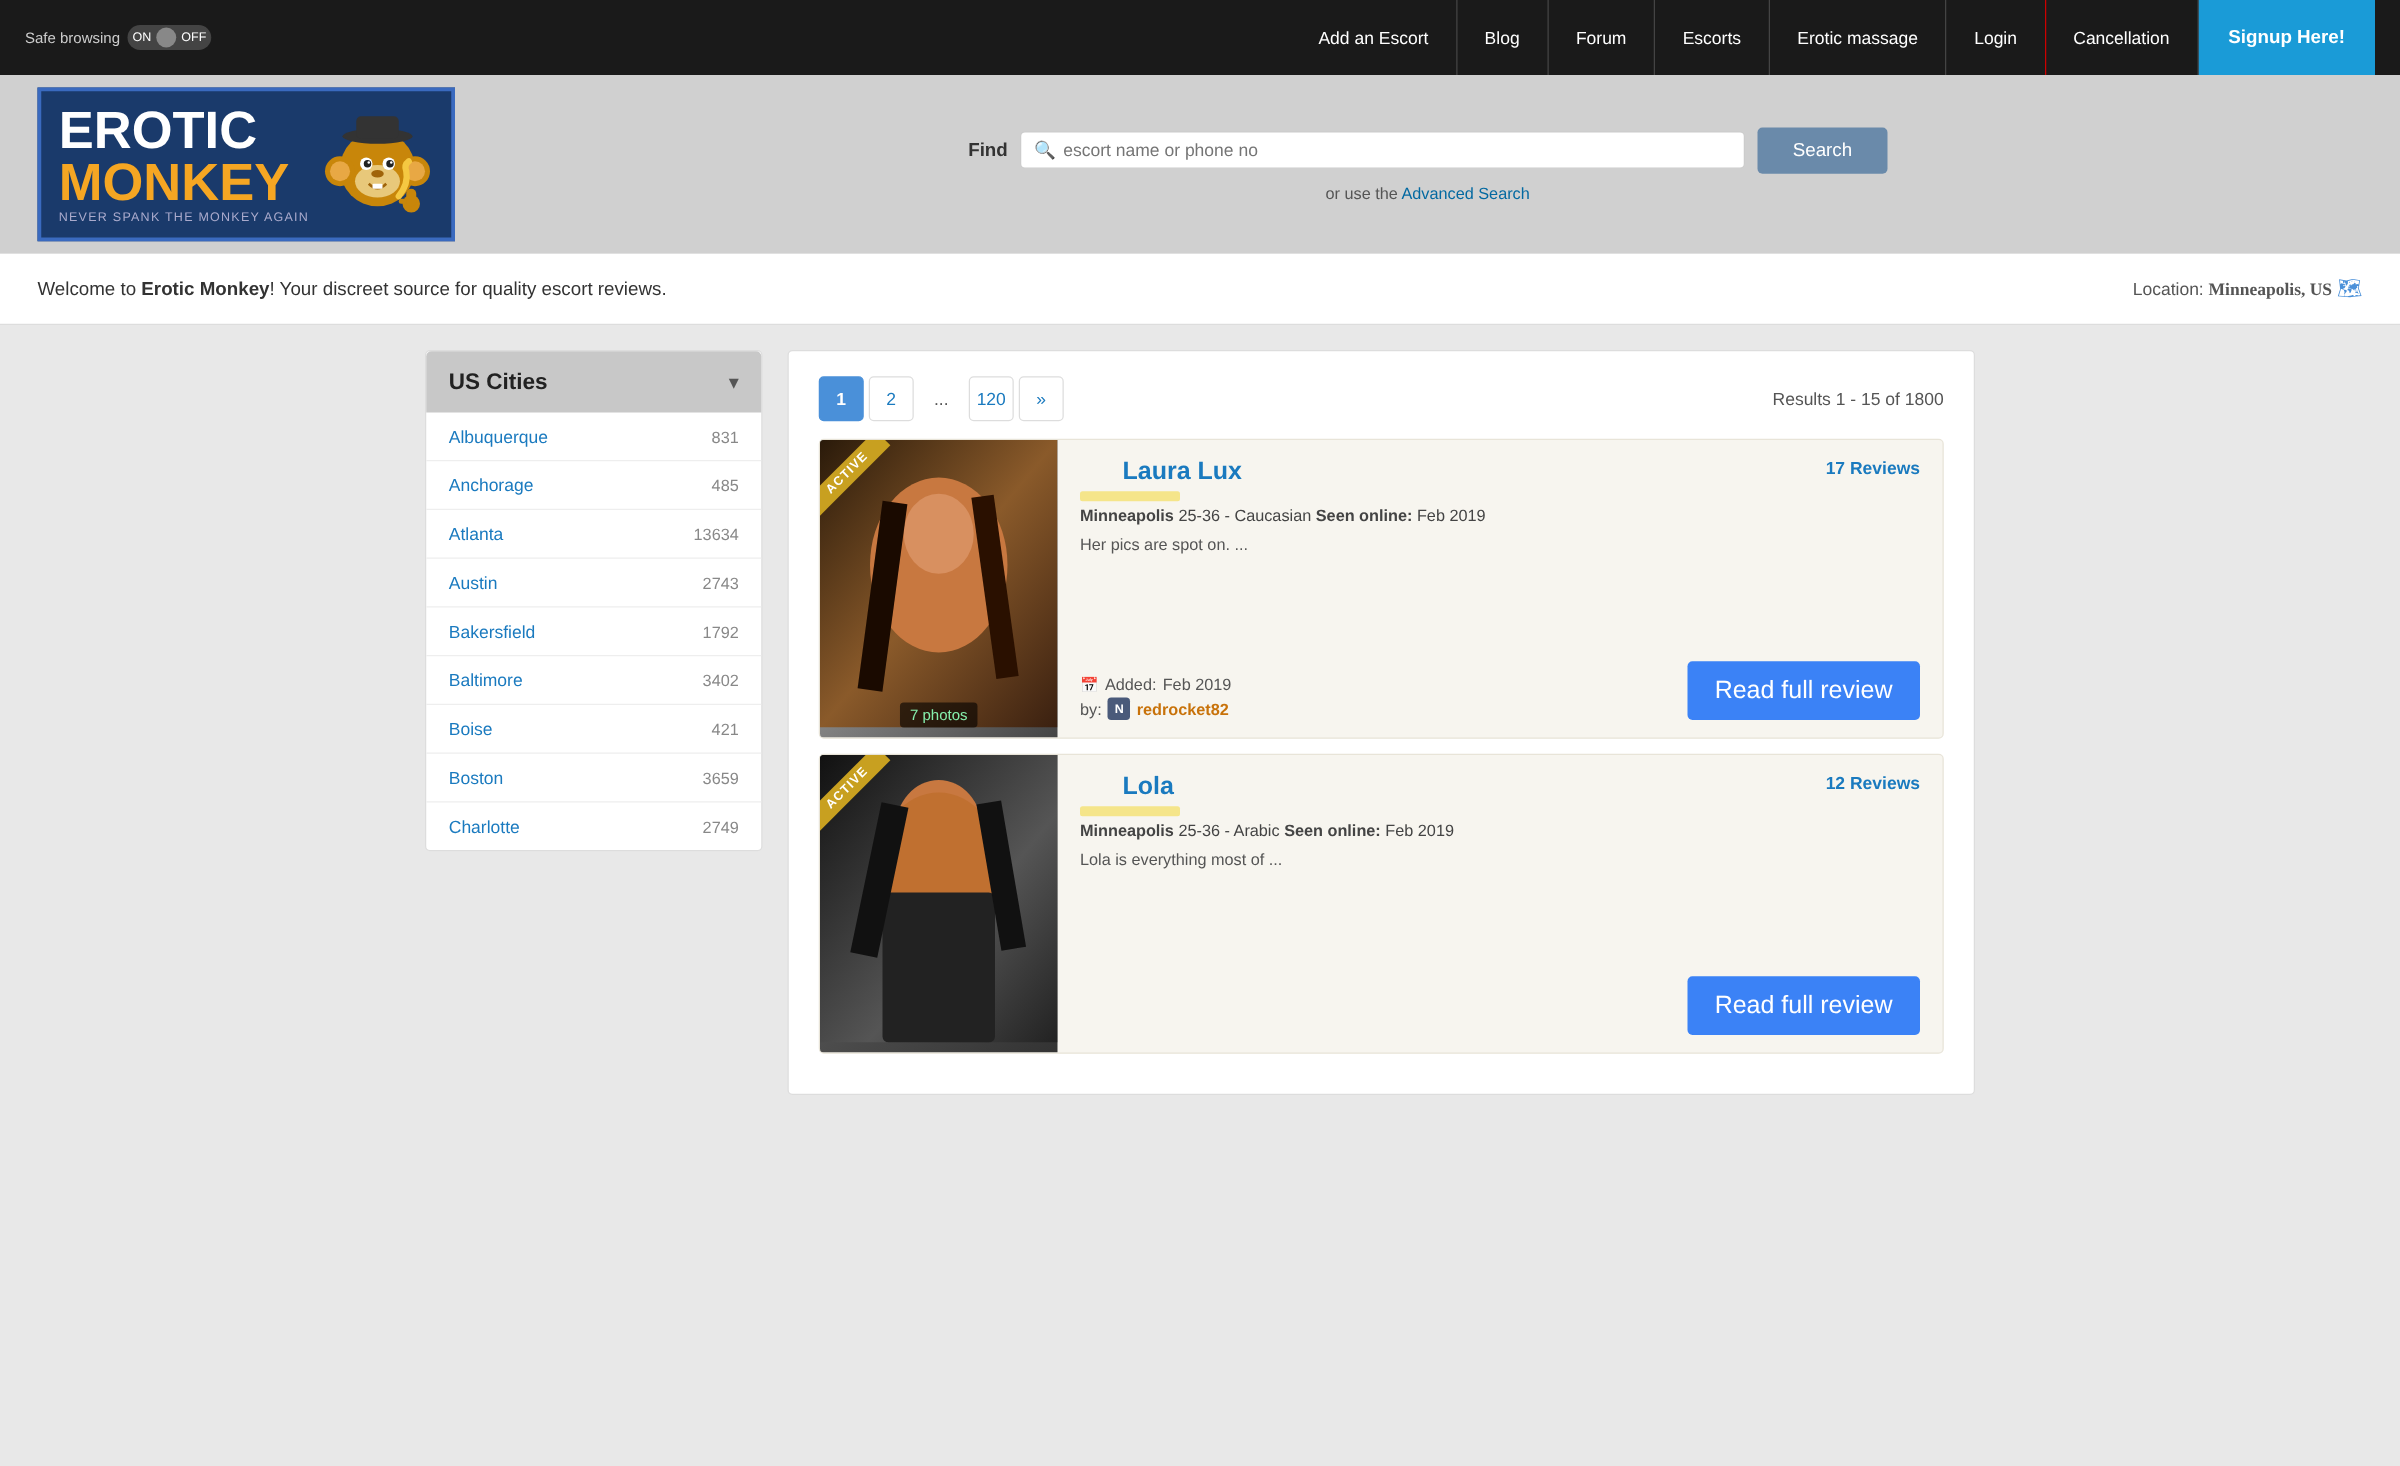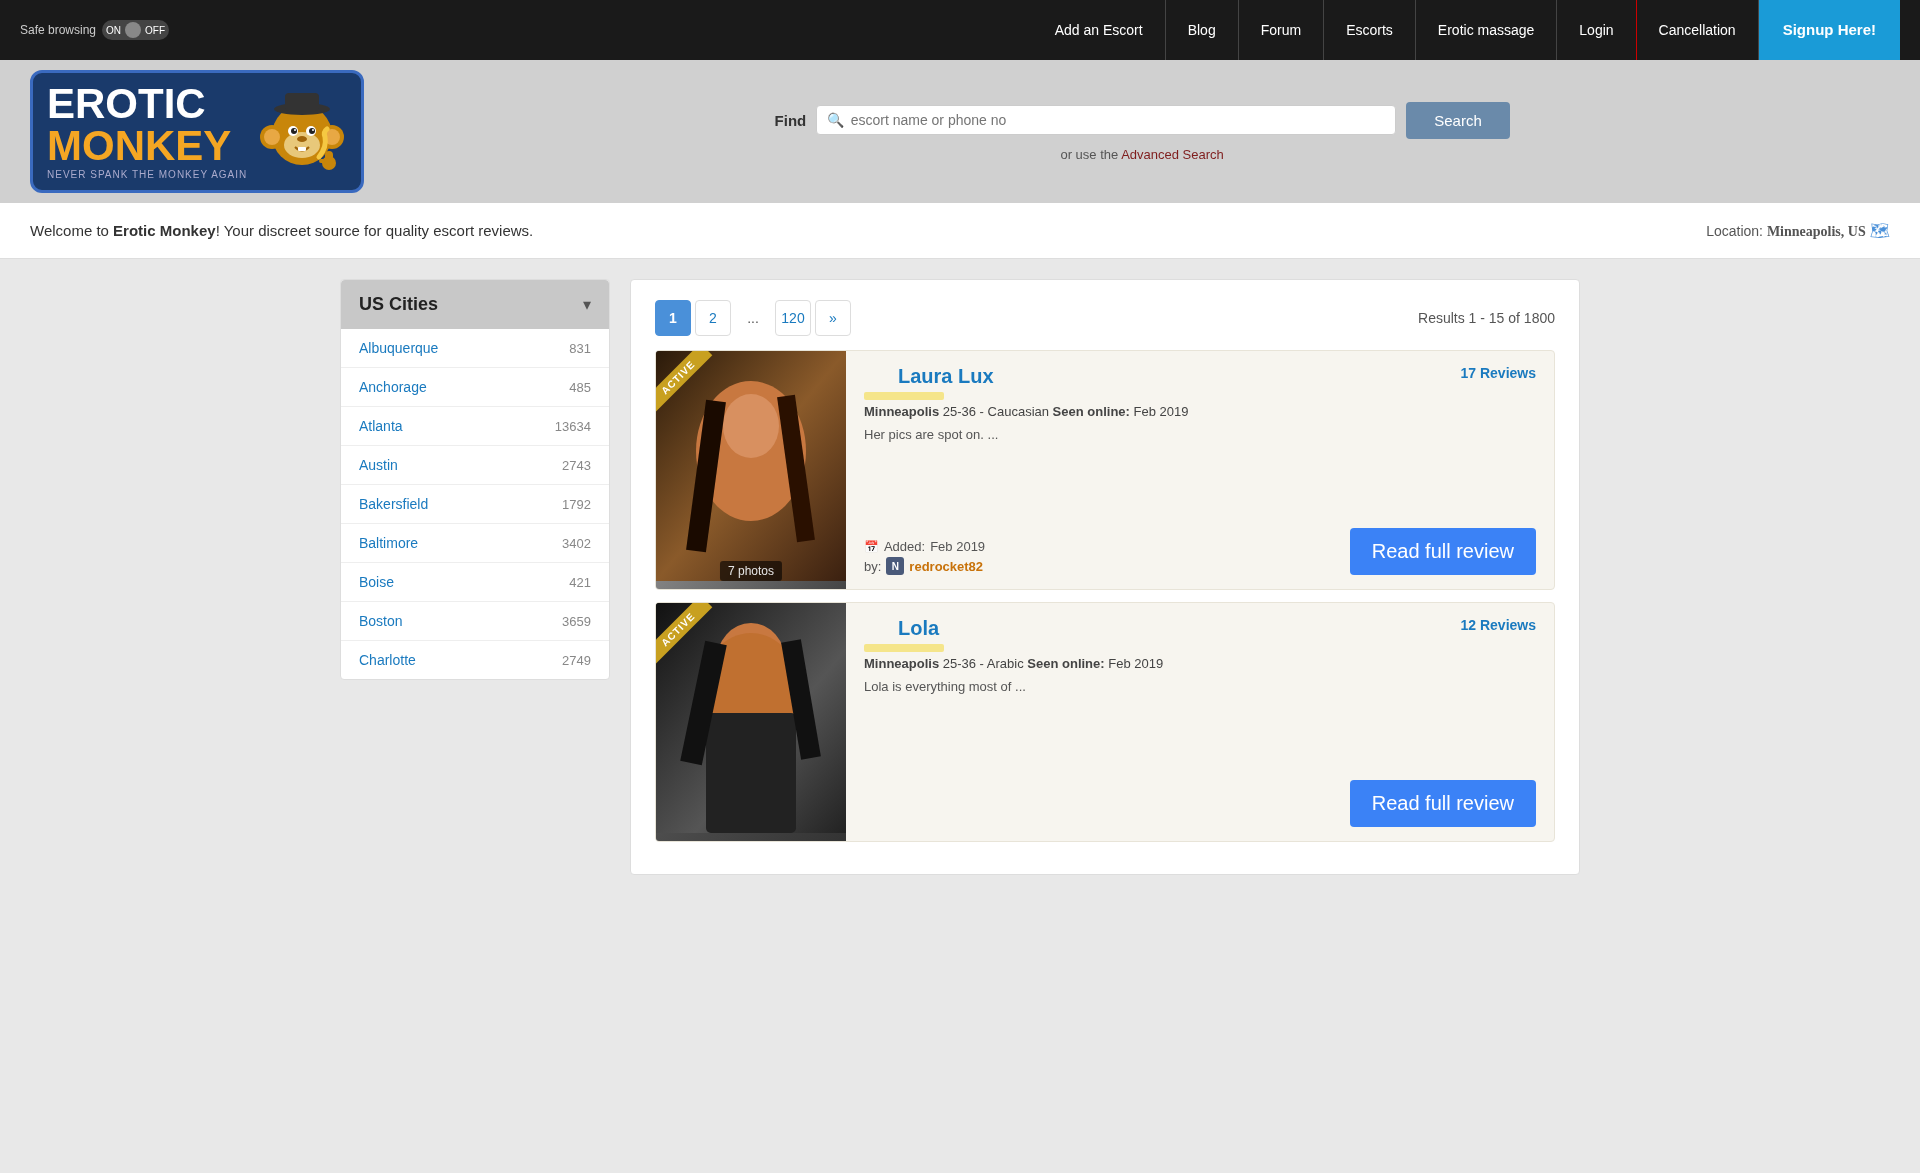--- a/index.html
+++ b/index.html
@@ -66,21 +66,21 @@
       background: #d0d0d0;
       display: flex;
       align-items: center;
       padding: 10px 30px;
       gap: 30px;
       min-height: 110px;
     }
     .logo-area {
       background: #1a3a6b;
       border: 3px solid #3a6abf;
-      border-radius: 12px;
+      border-radius: 0;
       padding: 10px 14px;
       display: flex;
       align-items: center;
       gap: 10px;
       min-width: 320px;
       position: relative;
     }
     .logo-text { color: #fff; }
     .logo-text .erotic { font-size: 42px; font-weight: 900; line-height: 1; text-transform: uppercase; }
     .logo-text .monkey { font-size: 42px; font-weight: 900; color: #f5a623; line-height: 1; text-transform: uppercase; }
@@ -128,21 +128,21 @@
       padding: 10px 28px;
       font-size: 15px;
       border-radius: 4px;
       cursor: pointer;
     }
     .advanced-link {
       font-size: 13px;
       color: #555;
     }
     .advanced-link a {
-      color: #7f1d1d;
+      color: #0369a1;
       text-decoration: none;
     }
 
     
     .welcome-bar {
       background: #fff;
       border-bottom: 1px solid #ddd;
       padding: 18px 30px;
       display: flex;
       justify-content: space-between;
@@ -290,21 +290,21 @@
       position: absolute;
       top: 18px; left: -18px;
       width: 80px;
       padding: 3px 0;
     }
     .photo-count {
       position: absolute;
       bottom: 8px; left: 50%;
       transform: translateX(-50%);
       background: rgba(0,0,0,0.6);
-      color: #e5e5e5;
+      color: #86efac;
       font-size: 12px;
       padding: 3px 8px;
       border-radius: 3px;
     }
     .review-body {
       flex: 1;
       padding: 14px 18px;
       display: flex;
       flex-direction: column;
       justify-content: space-between;

